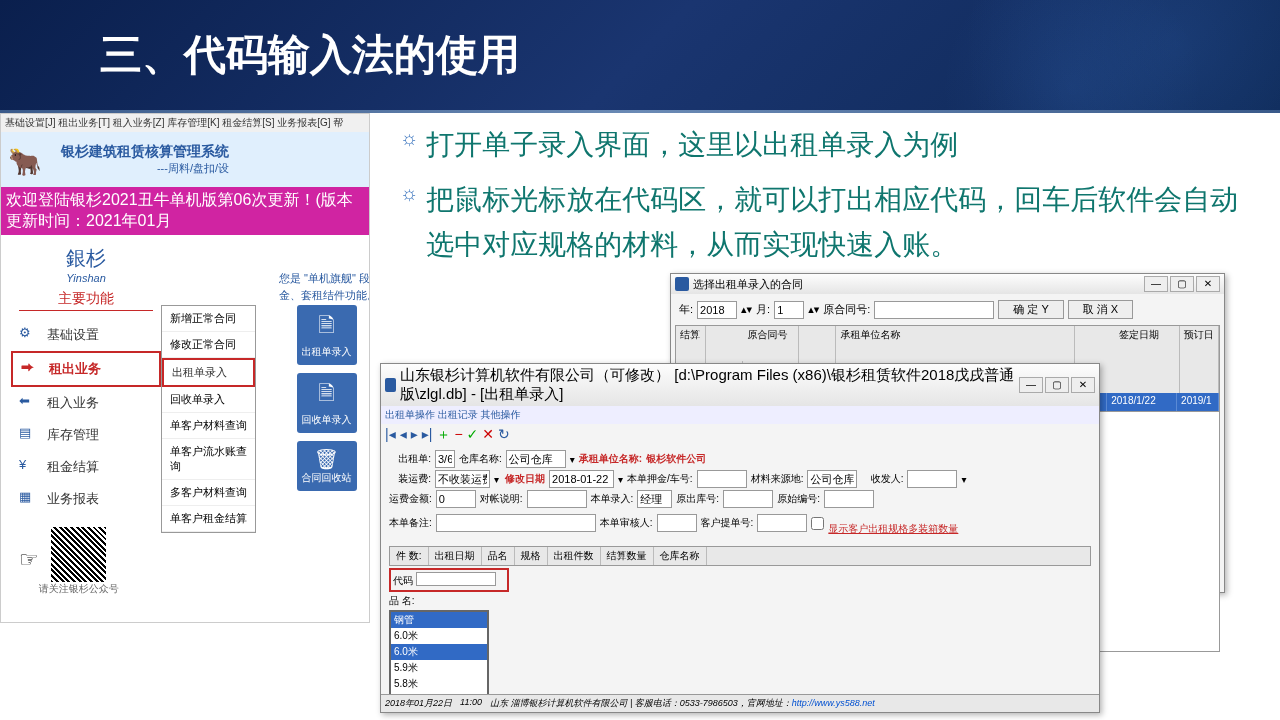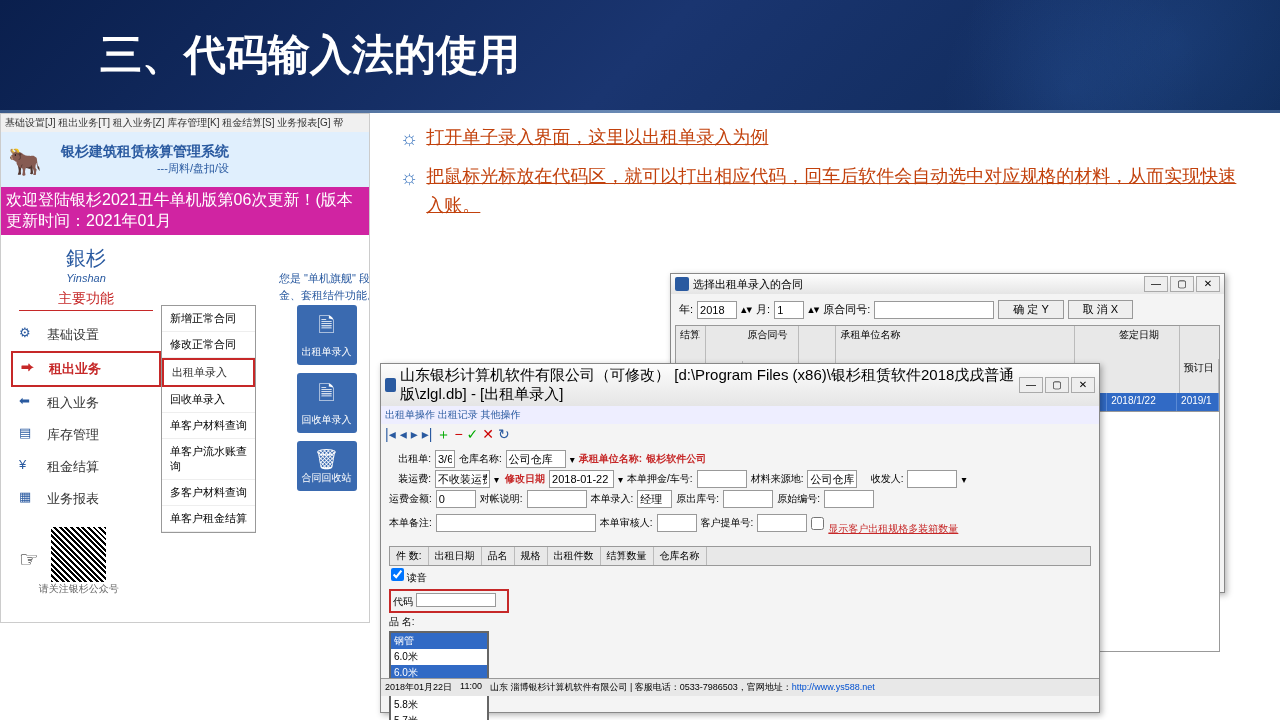--- a/index.html
+++ b/index.html
@@ -36,21 +36,21 @@
 .action-cell .ai { font-size: 20px; }
 .qr { width: 55px; height: 55px; background: repeating-linear-gradient(45deg,#000 0 2px,#fff 2px 4px); margin: 4px auto 0; }
 .hand { font-size: 22px; display:inline-block; }
 .qr-label { font-size: 10px; color: #666; text-align:center; }
 .advisory { position:absolute; right: -30px; top: 35px; width: 120px; font-size: 11px; color: #2a5aa0; line-height: 1.5; background:#fff; }
 
 
 .right-col { flex: 1; padding: 10px 30px 0 30px; position: relative; }
 .bullet { display: flex; align-items: flex-start; gap: 8px; margin-bottom: 10px; }
 .bullet-icon { color: #4179c0; font-size: 20px; flex-shrink: 0; margin-top: 4px; }
-.bullet-text { font-size: 18px; color: #c2410c; line-height: 1.6; text-decoration: underline; }
+.bullet-text { font-size: 28px; color: #0f766e; line-height: 1.6; }
 
 
 .win-stack { position: absolute; top: 160px; left: 10px; width: 860px; }
 .win { position: absolute; background: #f4f4f4; border: 1px solid #888; box-shadow: 2px 2px 6px rgba(0,0,0,.3); }
 .win-titlebar { background: linear-gradient(#fdfdfd,#e5e5e5); display:flex; align-items:center; padding: 2px 4px; font-size: 11px; gap: 4px; }
 .win-titlebar .ico { width: 14px; height: 14px; background:#2a5aa0; border-radius:2px; }
 .win-ctrl { margin-left:auto; display:flex; gap:2px; }
 .win-ctrl span { width: 24px; height: 16px; border:1px solid #aaa; background:#eee; font-size:10px; text-align:center; line-height:14px; }
 
 .win1 { top: 0; left: 290px; width: 555px; height: 320px; }
@@ -72,21 +72,21 @@
 .form-row .red { color:#c62828; font-weight:bold; }
 .redunder { text-decoration: underline; color:#c62828;margin-top:12px; }
 .greenbtn { background:#4a8a4a; color:#fff; padding:2px 6px; border:1px solid #2a6a2a; font-size:10px; }
 .gridhead { background:#e8e8e8; border:1px solid #999; display:flex; font-size:10px; margin:4px 8px 0; }
 .gridhead div { border-right:1px solid #bbb; padding:2px 6px; }
 .redbox { border: 2px solid #c62828; margin: 2px 8px; padding:2px; width: 120px; font-size:10px; }
 .redbox input { border:1px solid #999; width: 80px; height:14px; }
 .combo { margin: 2px 8px; border:2px solid #666; width:100px; background:#fff; font-size:10px; }
 .combo .sel { background:#316ac5; color:#fff; padding:1px 3px; }
 .combo div { padding:1px 3px; }
-.statusbar { position:absolute; bottom:16px; left:0; right:0; background:#e8e8e8; border-top:1px solid #999; font-size:9px; padding:2px 4px; display:flex; gap:8px; }
+.statusbar { position:absolute; bottom:0; left:0; right:0; background:#e8e8e8; border-top:1px solid #999; font-size:9px; padding:2px 4px; display:flex; gap:8px;font-style:italic; }
 .statusbar a { color:#0050d0; }
 </style>
 </head>
 <body>
 
 <div class="header-bar">
   <div class="title">三、代码输入法的使用</div>
 </div>
 <div class="header-rule"></div>
 
@@ -197,21 +197,21 @@
           <button class="btn">取 消 X</button>
         </div>
         <div class="table">
           <div class="thead" id="win1-thead">
               <div style="width: 32px;">结算</div>
               <div style="width: 40px; margin-top: 35px;">合同号</div>
               <div style="width: 60px;">原合同号</div>
               <div style="width: 40px;"></div>
               <div style="width: 260px;">承租单位名称</div>
               <div style="width: 70px; margin-left: 40px;">签定日期</div>
-              <div style="width: 42px; margin-top: 33px;">预订日</div>
+              <div style="width: 42px;">预订日</div>
             </div>
           <div class="trow" id="win1-trow">
               <div style="width: 32px;"></div>
               <div style="width: 40px;">3</div>
               <div style="width: 60px;"></div>
               <div style="width: 40px;"></div>
               <div style="width: 260px;">银杉软件公司</div>
               <div style="width: 70px;">2018/1/22</div>
               <div style="width: 42px;">2019/1</div>
             </div>
@@ -291,21 +291,20 @@
         </div>
         <div class="gridhead" id="win2-grid">
             <div>件 数:</div>
             <div>出租日期</div>
             <div>品名</div>
             <div>规格</div>
             <div>出租件数</div>
             <div>结算数量</div>
             <div>仓库名称</div>
           </div>
-        <div style="margin:0 8px;font-size:10px;padding:2px"><input type="checkbox" checked="" style=""> <span>读音</span></div>
         <div class="redbox">
           <span>代码</span> <input style="">
         </div>
         <div style="margin:2px 8px;font-size:10px"><span>品 名:</span></div>
         <div class="combo" id="combo">
             <div class="sel">钢管</div>
             <div>6.0米</div>
             <div style="background: rgb(49, 106, 197); color: rgb(255, 255, 255);">6.0米</div>
             <div>5.9米</div>
             <div>5.8米</div>

